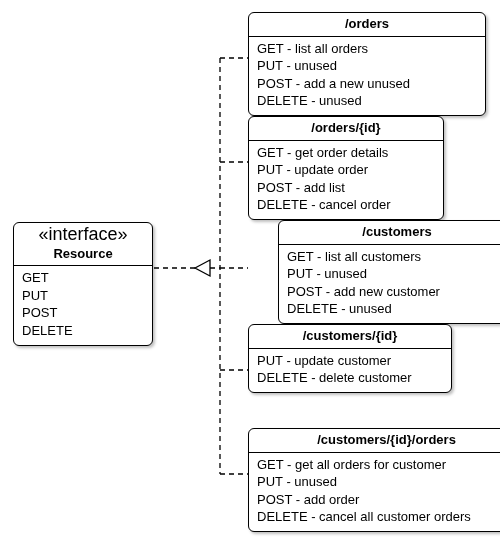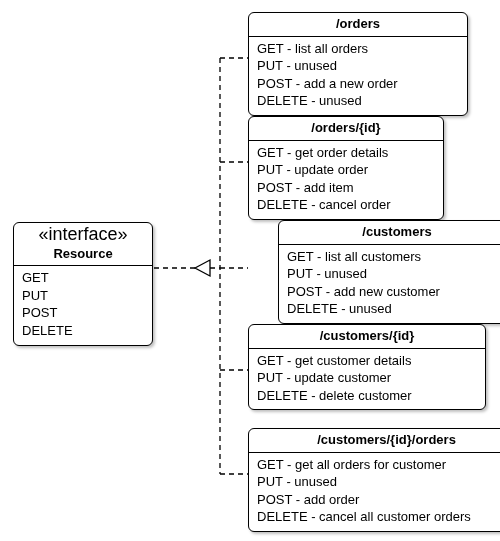--- a/index.html
+++ b/index.html
@@ -38,24 +38,24 @@
     font-weight: normal;
     font-size: 18px;
     line-height: 1.1;
   }
   .box-body {
     padding: 3px 8px 5px 8px;
   }
   .row { white-space: nowrap; }
   
   #iface { left: 13px; top: 222px; width: 140px; }
-  #r0 { left: 248px; top: 12px;  width: 220px; }
+  #r0 { left: 248px; top: 12px;  width: 238px; }
   #r1 { left: 248px; top: 116px; width: 196px; }
   #r2 { left: 248px; top: 220px; width: 238px; margin-left: 30px; }
-  #r3 { left: 248px; top: 324px; width: 238px; }
+  #r3 { left: 248px; top: 324px; width: 204px; }
   #r4 { left: 248px; top: 428px; width: 277px; }
 </style>
 </head>
 <body>
 
 <svg class="connectors" viewBox="0 0 500 541">
   <defs></defs>
   <g stroke="#000" stroke-width="1.3" fill="none" stroke-dasharray="5,4">
 
     <line x1="154" y1="268" x2="195" y2="268"></line>
@@ -87,33 +87,33 @@
   </div>
 </div>
 
 <div id="r0" class="box">
   <div class="box-header">
     <span>/orders</span>
   </div>
   <div class="box-body">
     <div class="row">GET - list all orders</div>
     <div class="row">PUT - unused</div>
-    <div class="row">POST - add a new order</div>
+    <div class="row">POST - add a new unused</div>
     <div class="row">DELETE -  unused</div>
   </div>
 </div>
 
 <div id="r1" class="box">
   <div class="box-header">
     <span>/orders/{id}</span>
   </div>
   <div class="box-body">
     <div class="row">GET - get order details</div>
     <div class="row">PUT - update order</div>
-    <div class="row">POST - add item</div>
+    <div class="row">POST - add list</div>
     <div class="row">DELETE - cancel order</div>
   </div>
 </div>
 
 <div id="r2" class="box">
   <div class="box-header">
     <span>/customers</span>
   </div>
   <div class="box-body">
     <div class="row">GET - list all customers</div>
@@ -121,21 +121,20 @@
     <div class="row">POST - add new customer</div>
     <div class="row">DELETE - unused</div>
   </div>
 </div>
 
 <div id="r3" class="box">
   <div class="box-header">
     <span>/customers/{id}</span>
   </div>
   <div class="box-body">
-    <div class="row">GET - get customer details</div>
     <div class="row">PUT - update customer</div>
     <div class="row">DELETE - delete customer</div>
   </div>
 </div>
 
 <div id="r4" class="box">
   <div class="box-header">
     <span>/customers/{id}/orders</span>
   </div>
   <div class="box-body">

